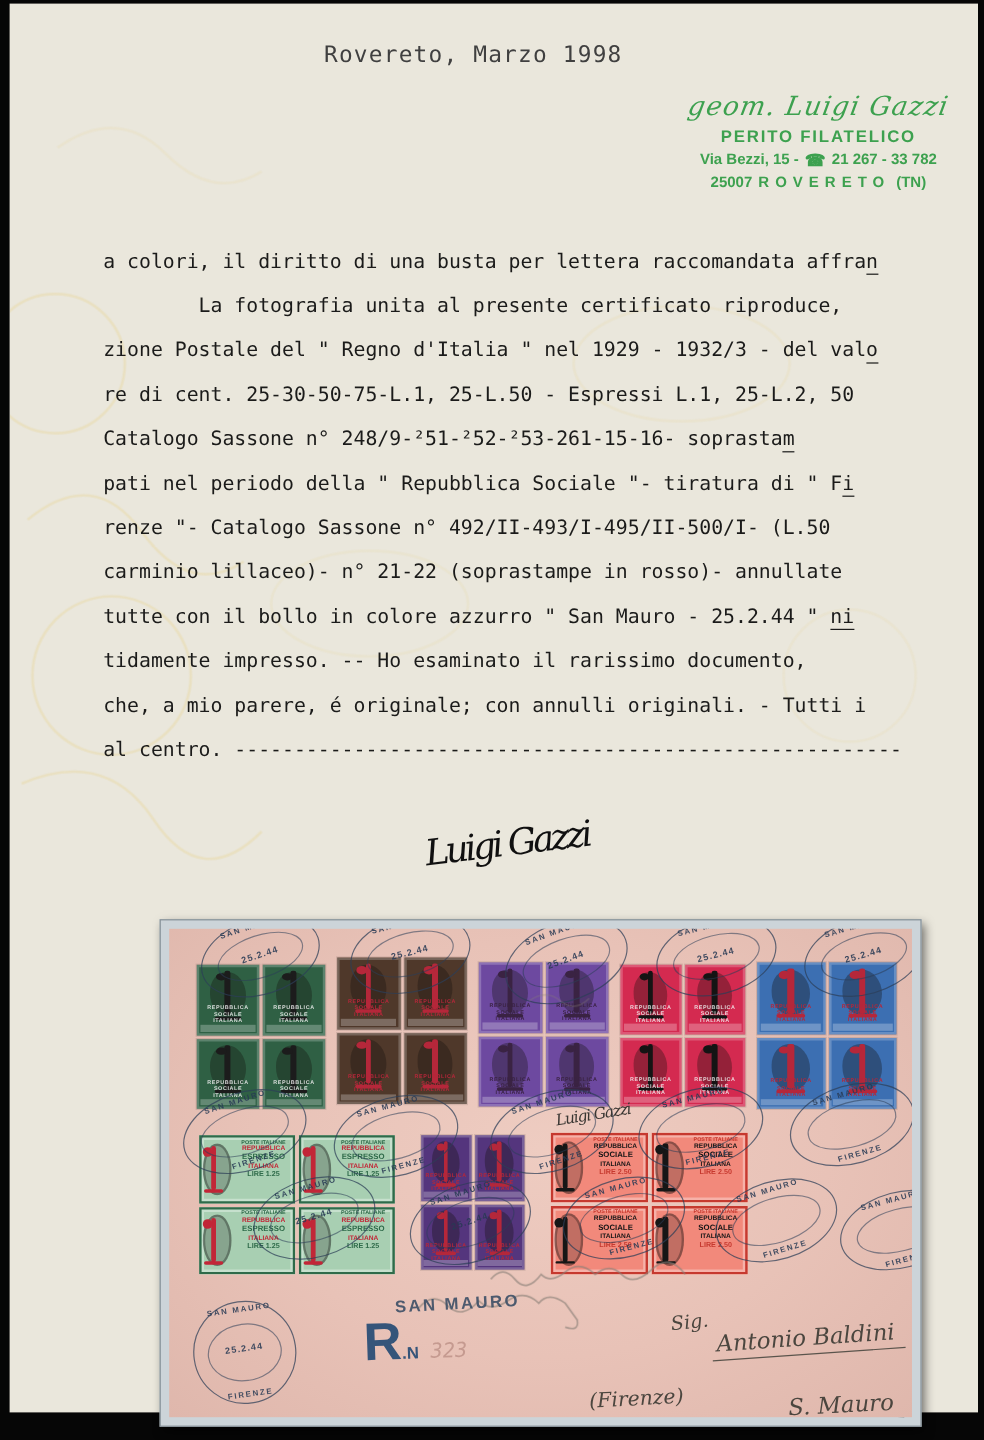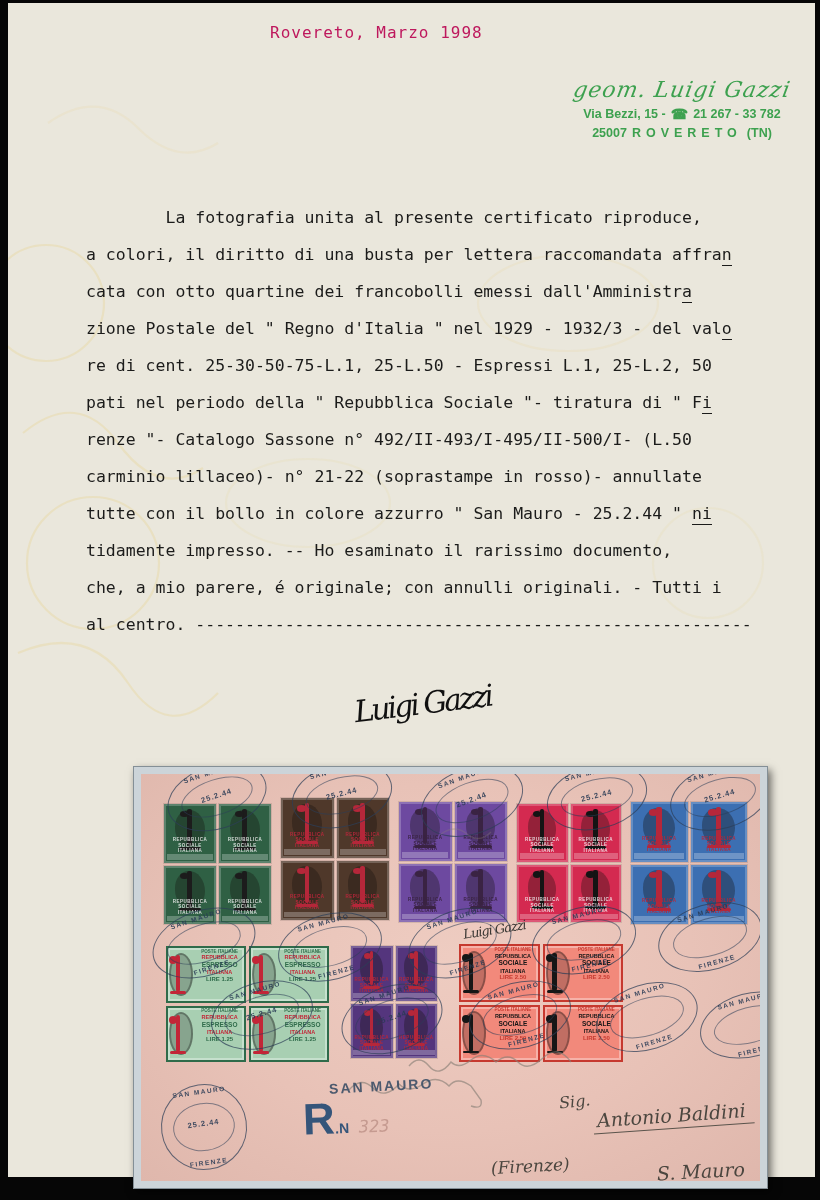--- a/index.html
+++ b/index.html
@@ -1,21 +1,21 @@
 <!DOCTYPE html>
 <html><head>
 <meta charset="utf-8">
 <style>
   html,body{margin:0;padding:0;}
   body{width:820px;height:1200px;background:#060606;position:relative;
        font-family:"DejaVu Sans Mono","Liberation Mono",monospace;overflow:hidden;}
   .sheet{position:absolute;left:8px;top:3px;width:807px;height:1174px;background:#eae7dc;}
   .wm{position:absolute;left:0;top:0;pointer-events:none;}
 
-  .dateline{position:absolute;left:262px;top:20px;font-size:16px;letter-spacing:1px;color:#be185d;}
+  .dateline{position:absolute;left:262px;top:32px;font-size:19px;letter-spacing:1px;color:#404040;}
 
   .cachet{position:absolute;left:538px;top:74px;width:272px;text-align:center;color:#3da14f;}
   .cachet-name{font-family:"DejaVu Serif","Liberation Serif",serif;font-style:italic;
                font-size:22px;letter-spacing:1px;transform:skewX(-10deg);}
   .cachet-title{font-family:"Liberation Sans",sans-serif;font-weight:bold;font-size:14px;
                 letter-spacing:1.5px;margin-top:3px;}
   .cachet-row{font-family:"Liberation Sans",sans-serif;font-weight:bold;font-size:12.5px;
               margin-top:4px;display:flex;justify-content:center;align-items:center;gap:5px;}
   .cachet-city-name{letter-spacing:5px;}
   .phone-glyph{font-size:14px;}
@@ -87,38 +87,39 @@
       <ellipse cx="300" cy="500" rx="82" ry="44" opacity="0.45"></ellipse>
       <path d="M 40 120 q 50 -35 90 5 t 80 15" opacity="0.5"></path>
       <circle cx="700" cy="560" r="55" opacity="0.4"></circle>
     </g>
   </svg>
 
   <div class="dateline">Rovereto, Marzo 1998</div>
 
   <div class="cachet">
     <div class="cachet-name">geom. Luigi Gazzi</div>
+    <div class="cachet-title">PERITO FILATELICO</div>
     <div class="cachet-row">
       <span>Via Bezzi, 15 -</span>
       <span class="phone-glyph">☎</span>
       <span>21 267 - 33 782</span>
     </div>
     <div class="cachet-row">
       <span>25007</span>
       <span class="cachet-city-name">ROVERETO</span>
       <span>(TN)</span>
     </div>
   </div>
 
   <div class="body-text">
+      <div class="tline"><span>a colori, il diritto di una busta per lettera raccomandata affra</span><span class="uline">n</span></div>
       <div class="tline"><span>        La fotografia unita al presente certificato riproduce,</span></div>
-      <div class="tline"><span>a colori, il diritto di una busta per lettera raccomandata affra</span><span class="uline">n</span></div>
-      <div class="tline"><span>cata con otto quartine dei francobolli emessi dall'Amministr</span><span class="uline">a</span></div>
       <div class="tline"><span>zione Postale del " Regno d'Italia " nel 1929 - 1932/3 - del val</span><span class="uline">o</span></div>
       <div class="tline"><span>re di cent. 25-30-50-75-L.1, 25-L.50 - Espressi L.1, 25-L.2, 50</span></div>
+      <div class="tline"><span>Catalogo Sassone n° 248/9-²51-²52-²53-261-15-16- soprasta</span><span class="uline">m</span></div>
       <div class="tline"><span>pati nel periodo della " Repubblica Sociale "- tiratura di " F</span><span class="uline">i</span></div>
       <div class="tline"><span>renze "- Catalogo Sassone n° 492/II-493/I-495/II-500/I- (L.50</span></div>
       <div class="tline"><span>carminio lillaceo)- n° 21-22 (soprastampe in rosso)- annullate</span></div>
       <div class="tline"><span>tutte con il bollo in colore azzurro " San Mauro - 25.2.44 " </span><span class="uline">ni</span></div>
       <div class="tline"><span>tidamente impresso. -- Ho esaminato il rarissimo documento,</span></div>
       <div class="tline"><span>che, a mio parere, é originale; con annulli originali. - Tutti i</span></div>
       <div class="tline"><span>al centro. --------------------------------------------------------</span></div>
     </div>
 
   <div class="main-signature">Luigi Gazzi</div>

